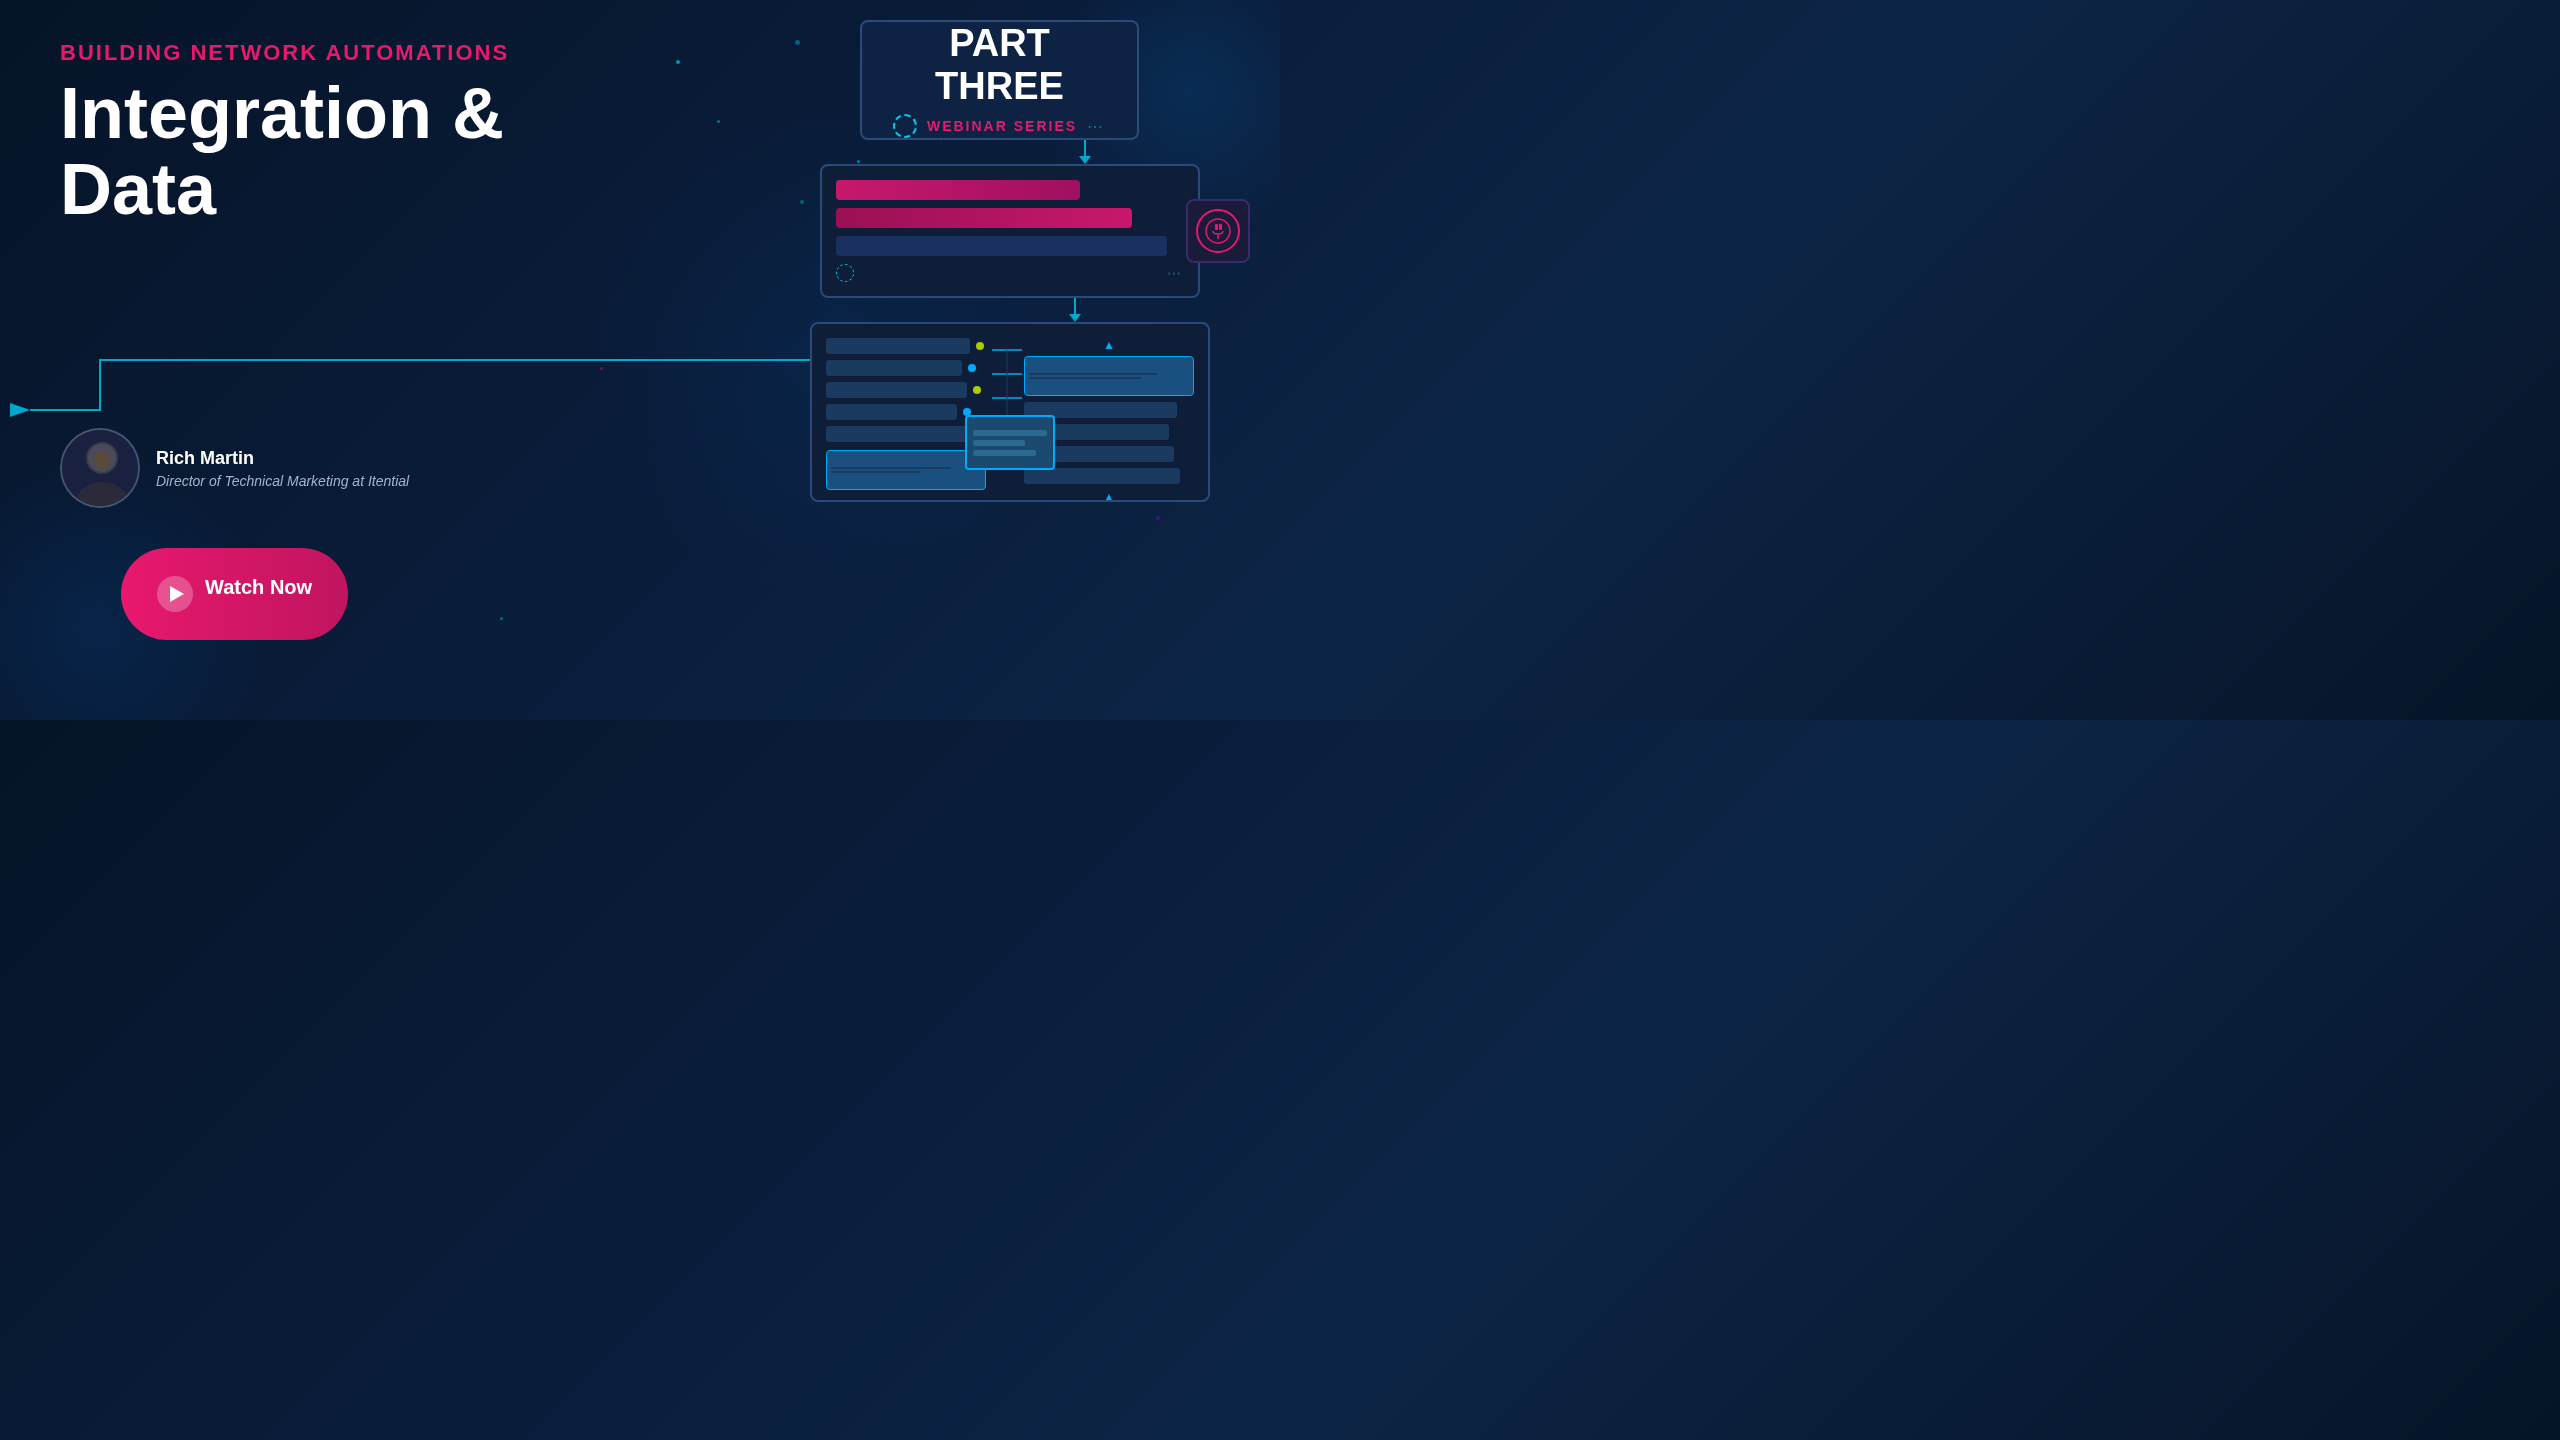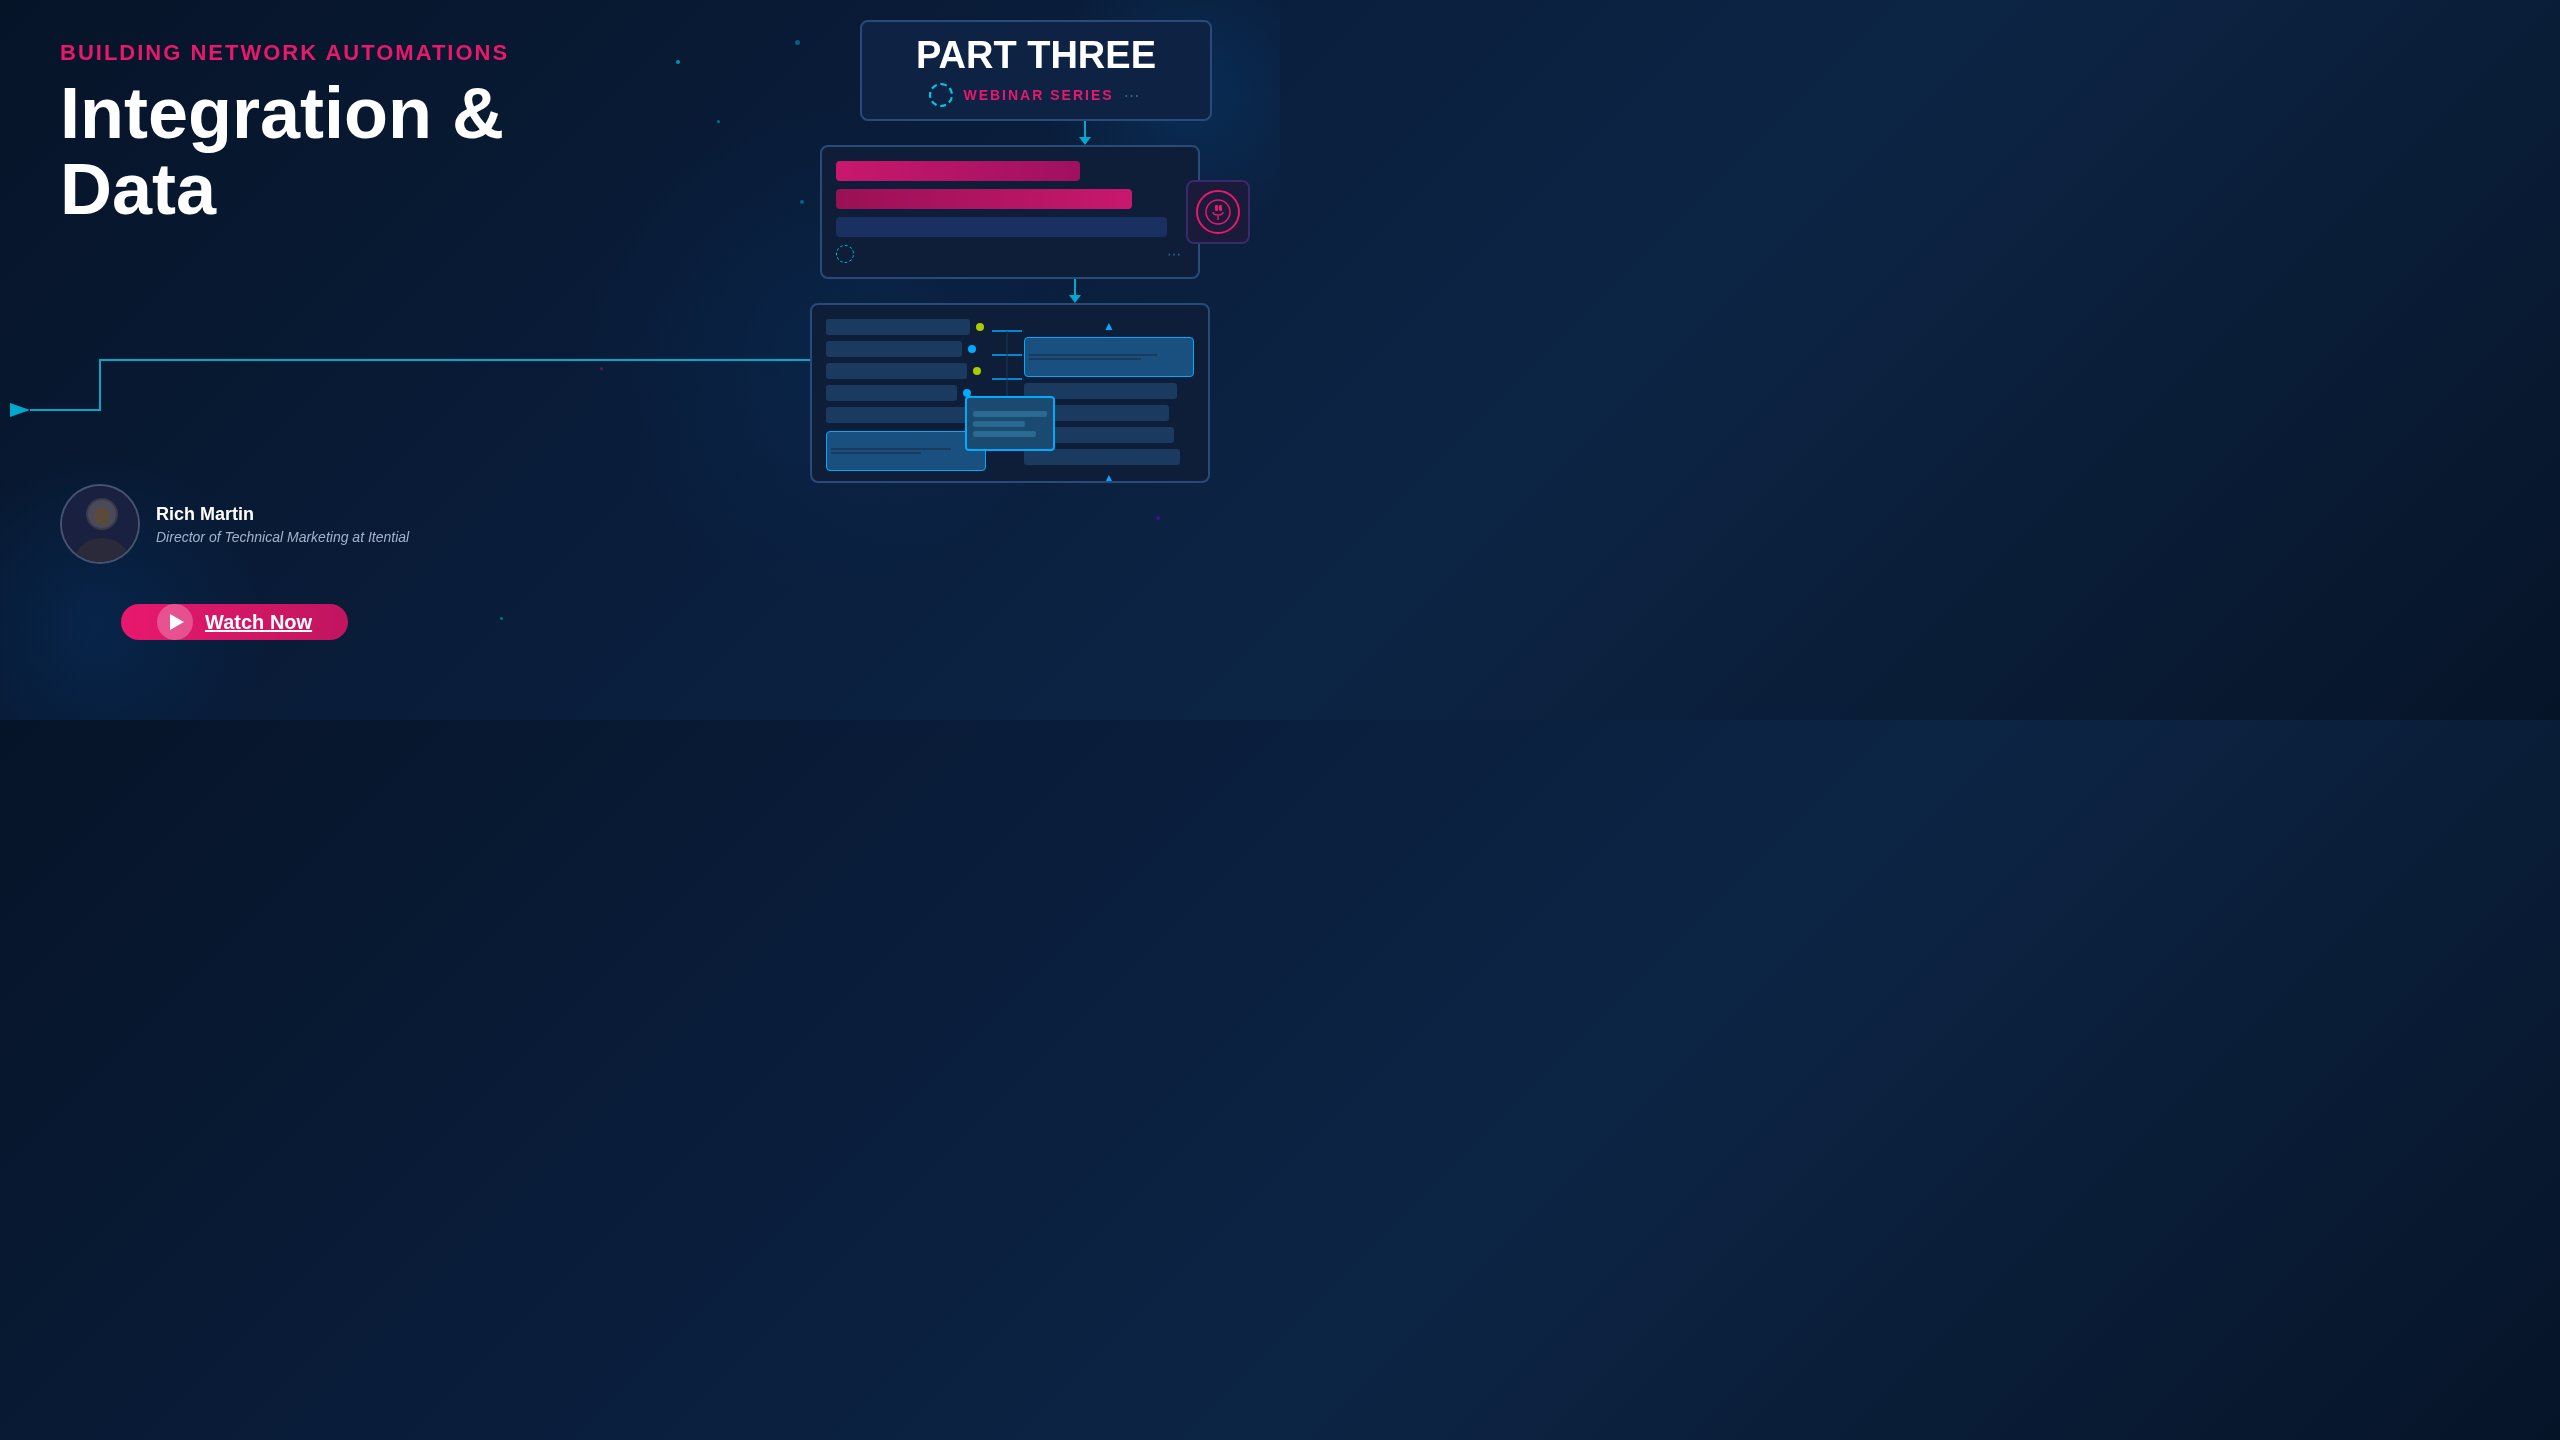--- a/index.html
+++ b/index.html
@@ -98,32 +98,30 @@
     }
 
     .presenter-title {
       font-size: 14px;
       color: #a0b4cc;
       font-style: italic;
     }
 
     .watch-btn {
       display: flex;
-      align-items: center;
       gap: 12px;
       background: linear-gradient(90deg, #e8186d, #c01560);
       border: none;
       border-radius: 50px;
-      padding: 0 36px;
+      padding: 28px 36px;
       cursor: pointer;
       color: white;
       font-size: 20px;
       font-weight: 700;
       white-space: nowrap;
-      text-decoration: underline;
     }
 
     .play-circle {
       width: 36px;
       height: 36px;
       border-radius: 50%;
       background: rgba(255,255,255,0.25);
       display: flex;
       align-items: center;
       justify-content: center;
@@ -146,25 +144,25 @@
       top: 20px;
       width: 440px;
       z-index: 2;
     }
 
     
     .part-three-box {
       background: #0e2244;
       border: 2px solid #2a4a7a;
       border-radius: 8px;
-      padding: 12px 24px;
+      padding: 0 24px;
       margin-bottom: 0;
       position: relative;
       margin-left: 60px;
-      width: 352px;
+      width: 279px;
     }
 
     .part-three-title {
       font-size: 38px;
       font-weight: 900;
       color: white;
       text-align: center;
     }
 
     .webinar-series-row {

